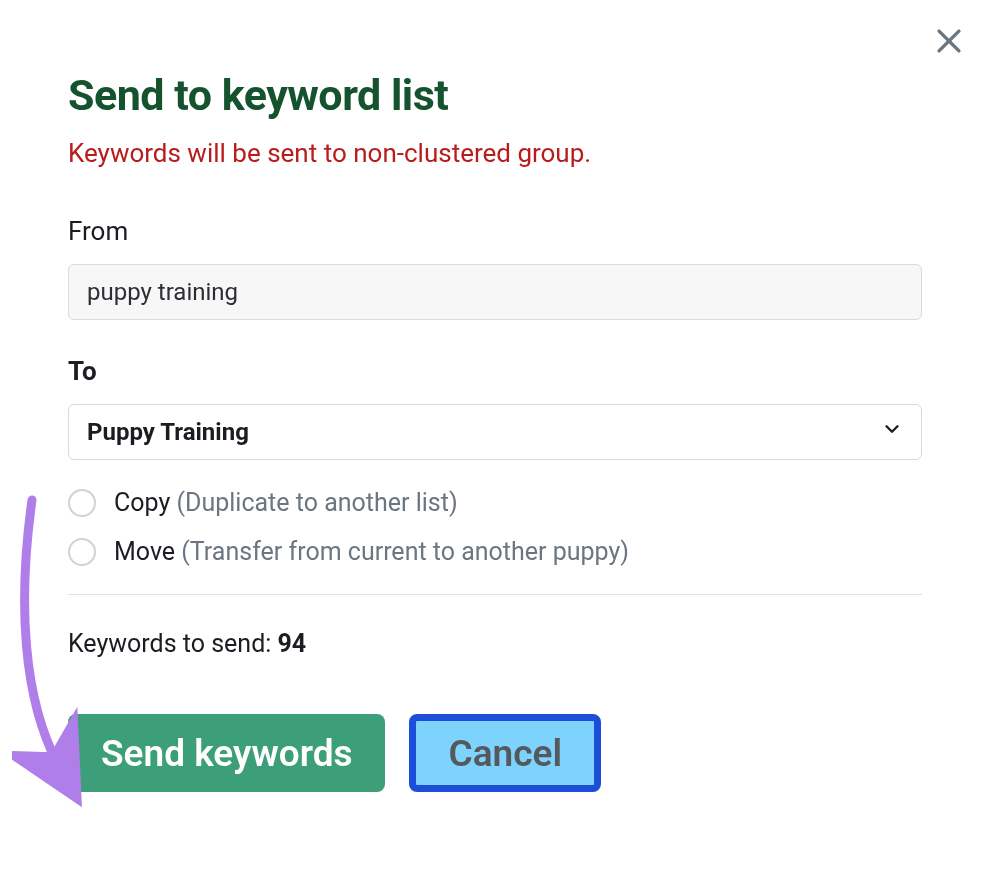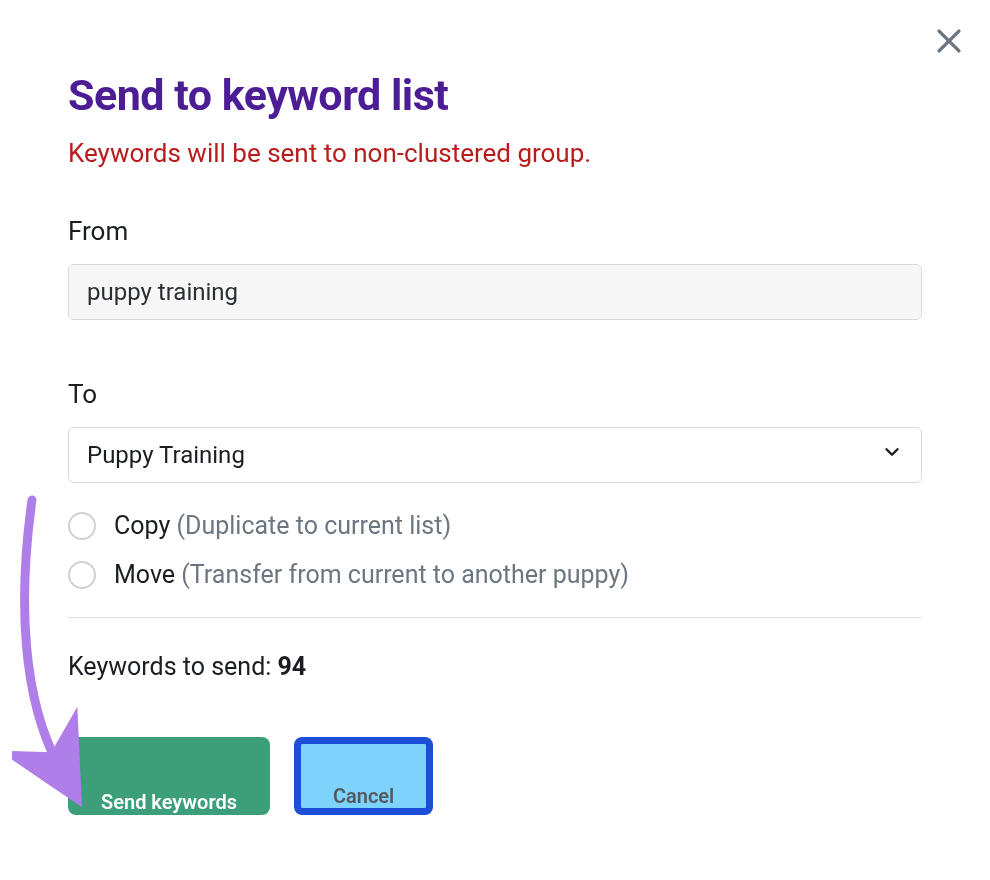--- a/index.html
+++ b/index.html
@@ -17,36 +17,36 @@
       cursor: pointer;
       color: #6c7680;
     }
     .close-x svg { display: block; }
     .modal {
       padding: 70px 68px 40px 68px;
     }
     .title {
       font-size: 43px;
       font-weight: 700;
-      color: #4c1d95;
+      color: #14532d;
       letter-spacing: -0.5px;
       margin-bottom: 18px;
     }
     .subtitle {
       font-size: 26px;
       color: #b91c1c;
       margin-bottom: 48px;
     }
     .label {
       font-size: 26px;
       color: #1a1d21;
       margin-bottom: 18px;
     }
     .field-wrap {
-      margin-bottom: 59px;
+      margin-bottom: 36px;
     }
     .input-readonly {
       width: 100%;
       height: 56px;
       background: #f7f7f8;
       border: 1px solid #d8dadd;
       border-radius: 6px;
       padding: 0 18px;
       font-size: 24px;
       color: #2b2f33;
@@ -109,24 +109,24 @@
       margin-top: 27px;
     }
     .buttons {
       display: flex;
       gap: 24px;
     }
     .btn {
       height: 78px;
       padding: 0 32px;
       border-radius: 8px;
-      font-size: 20px;
+      font-size: 37px;
       font-weight: 600;
       display: inline-flex;
-      align-items: flex-end;
+      align-items: center;
       justify-content: center;
       cursor: pointer;
       border: 1px solid transparent;
     }
     .btn-primary {
       background: #3d9e7a;
       color: #ffffff;
     }
     .btn-secondary {
       background: #7dd3fc;
@@ -155,38 +155,38 @@
   <h1 class="title">Send to keyword list</h1>
   <p class="subtitle">Keywords will be sent to non-clustered group.</p>
 
   <div class="field-wrap">
     <div class="label">From</div>
     <div class="input-readonly">
       <span>puppy training</span>
     </div>
   </div>
 
-  <div class="field-wrap" style="margin-bottom:12px;">
+  <div class="field-wrap" style="margin-bottom:12px;font-weight:bold;">
     <div class="label">To</div>
     <div class="select">
       <span>Puppy Training</span>
       <span class="chevron">
         <svg width="22" height="22" viewBox="0 0 24 24" fill="none" stroke="#1a1d21" stroke-width="2.6" stroke-linecap="round" stroke-linejoin="round">
           <polyline points="6 9 12 15 18 9"></polyline>
         </svg>
       </span>
     </div>
   </div>
 
   <div class="options">
     <div class="radio-row">
       <span class="radio-circle"></span>
       <span class="radio-text">
         <span>Copy</span>
-        <span class="hint">(Duplicate to current list)</span>
+        <span class="hint">(Duplicate to another list)</span>
       </span>
     </div>
     <div class="radio-row">
       <span class="radio-circle"></span>
       <span class="radio-text">
         <span>Move</span>
         <span class="hint">(Transfer from current to another puppy)</span>
       </span>
     </div>
   </div>

